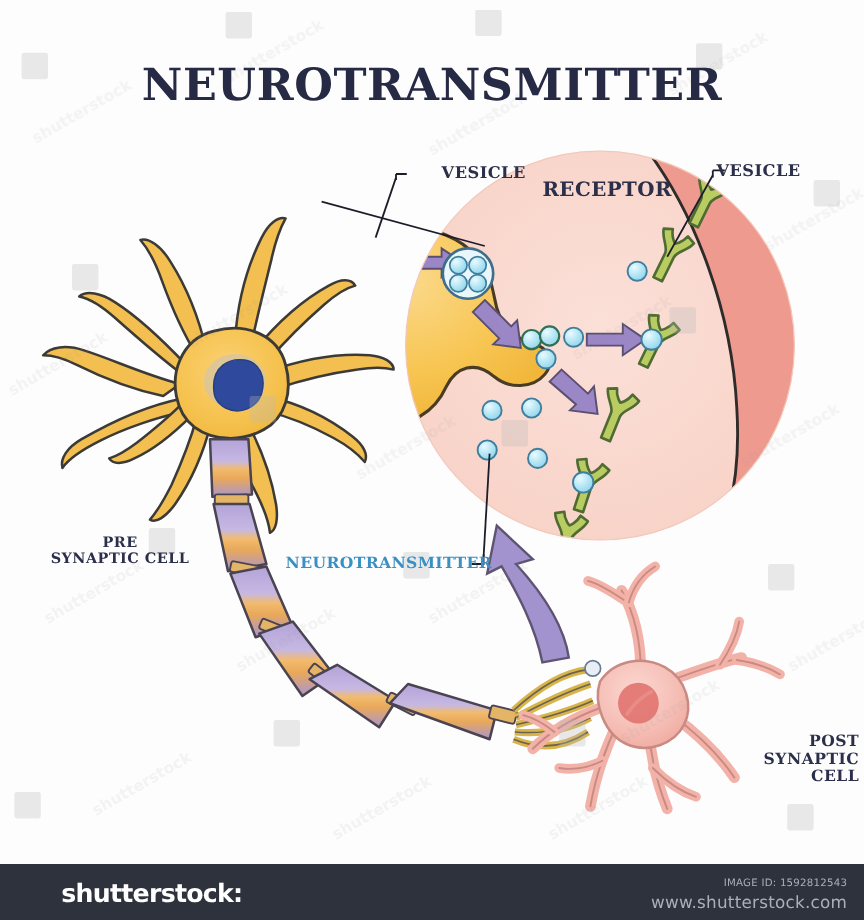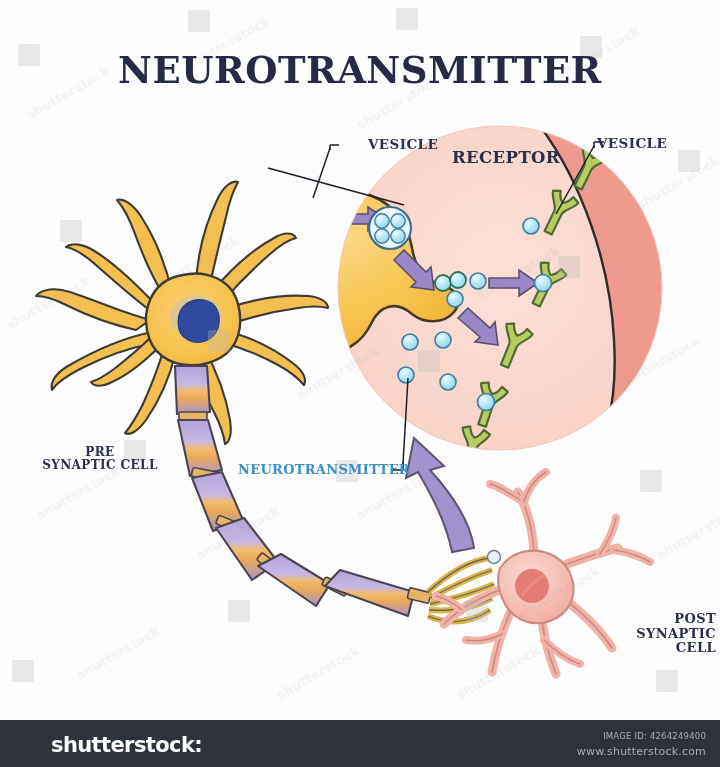--- a/index.html
+++ b/index.html
@@ -41,21 +41,21 @@
     position:absolute;left:22px;top:733px;
     font-family:"DejaVu Sans", sans-serif;font-weight:bold;font-size:21px;
     color:#ffffff;letter-spacing:-0.6px;margin-left:29px;
   }
   .ss-logo .dot{color:#ffffff;}
   .ss-meta{
     position:absolute;right:14px;top:730px;width:190px;text-align:right;
     font-family:"DejaVu Sans", sans-serif;color:#aab0bb;line-height:1.55;
   }
   .ss-meta .l1{font-size:8.5px;letter-spacing:0.2px;}
-  .ss-meta .l2{font-size:11px;letter-spacing:0.2px;}
+  .ss-meta .l2{font-size:14px;letter-spacing:0.2px;}
 </style>
 </head>
 <body>
 
 <div id="stage">
 
   <svg id="art" viewBox="0 0 720 720">
     <defs>
       <linearGradient id="myelinGrad" x1="0" y1="0" x2="0" y2="1">
         <stop offset="0%" stop-color="#b3a3d8"></stop>
@@ -336,17 +336,17 @@
   <div class="lbl lbl-receptor">VESICLE</div>
   <div class="lbl lbl-pre">PRE
 SYNAPTIC CELL</div>
   <div class="lbl lbl-post">POST
 SYNAPTIC CELL</div>
   <div class="lbl lbl-nt">NEUROTRANSMITTER</div>
 
   <div class="footer"></div>
   <div class="ss-logo"><span>shutterstock</span><span class="dot">:</span></div>
   <div class="ss-meta">
-    <div class="l1">IMAGE ID: 4264249400</div>
+    <div class="l1">IMAGE ID: 1592812543</div>
     <div class="l2">www.shutterstock.com</div>
   </div>
 
 </div>
 
 </body></html>

